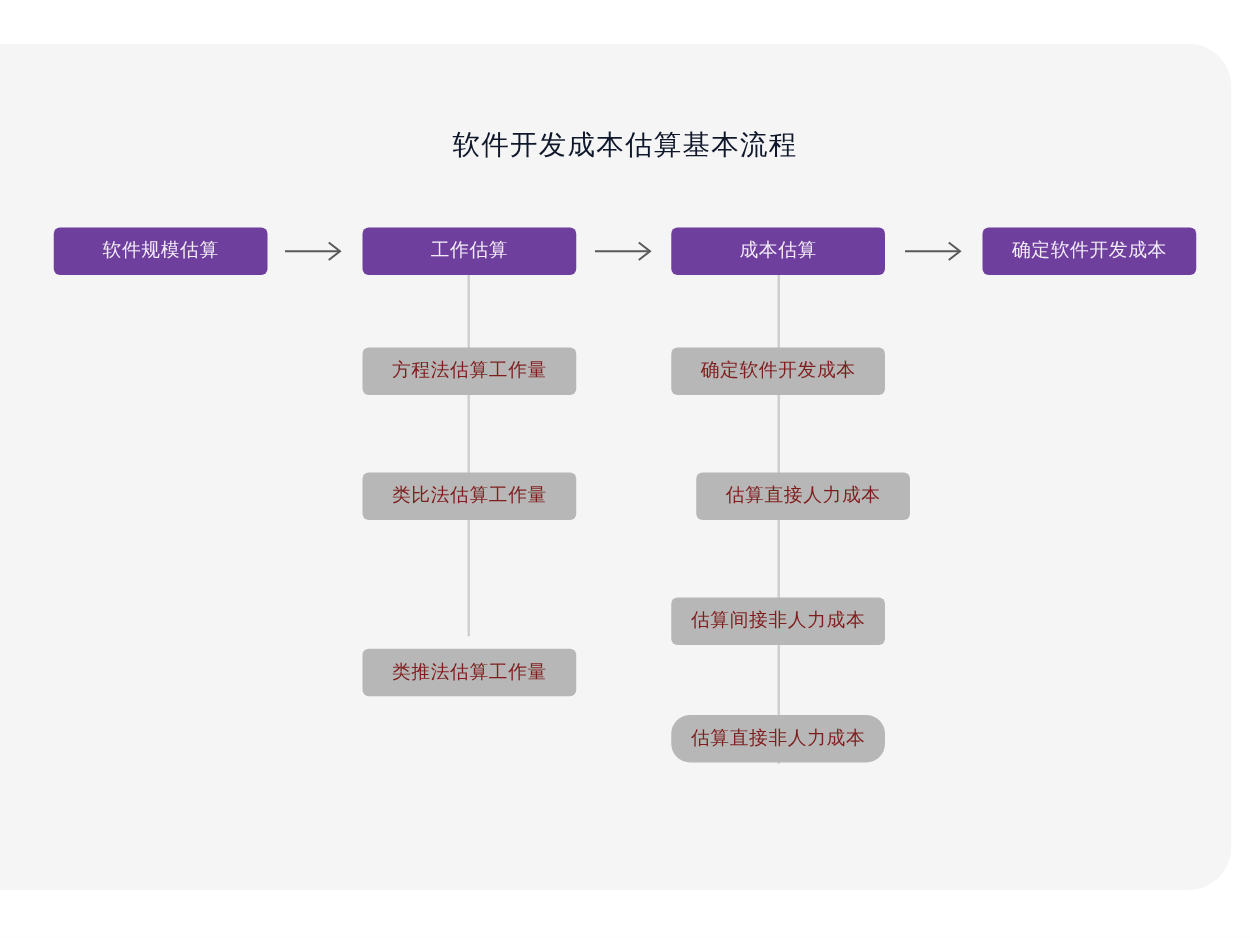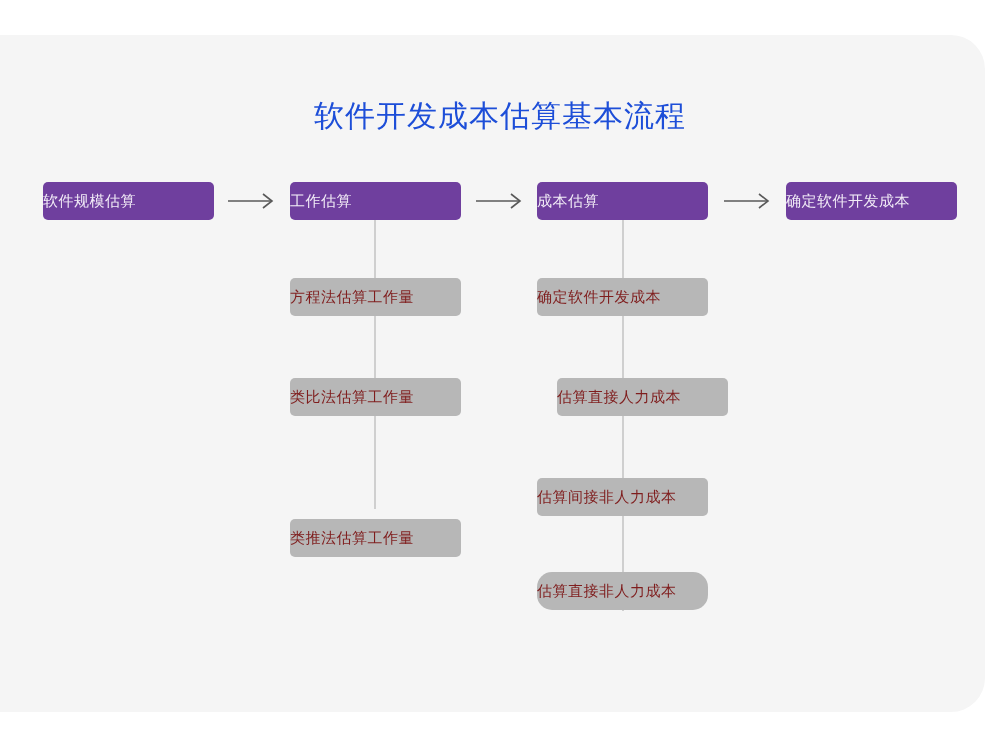--- a/index.html
+++ b/index.html
@@ -35,41 +35,41 @@
     top: 0;
     width: 1000px;
     height: 750px;
   }
   #title {
     position: absolute;
     left: 0;
     top: 95px;
     width: 1000px;
     text-align: center;
-    font-size: 30px;
+    font-size: 22px;
     line-height: 42px;
-    color: #1d4ed8;
+    color: #0f172a;
     letter-spacing: 1px;
     white-space: nowrap;
   }
   
   .connector {
     position: absolute;
     width: 2px;
     background: #cfcfcf;
   }
   .node {
     position: absolute;
     box-sizing: border-box;
     height: 38px;
     width: 171px;
     border-radius: 5px;
     display: flex;
     align-items: center;
-    justify-content: flex-start;
+    justify-content: center;
     font-size: 15px;
     line-height: 38px;
     white-space: nowrap;
     letter-spacing: 0.5px;
   }
   .node.primary {
     background: #6f3f9e;
     color: #f2ecf7;
   }
   .node.secondary {

